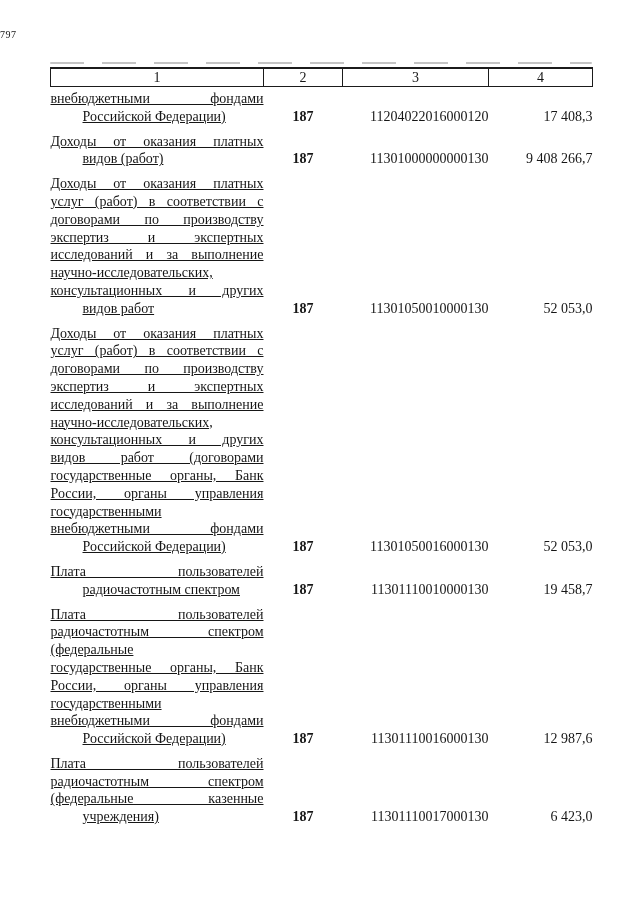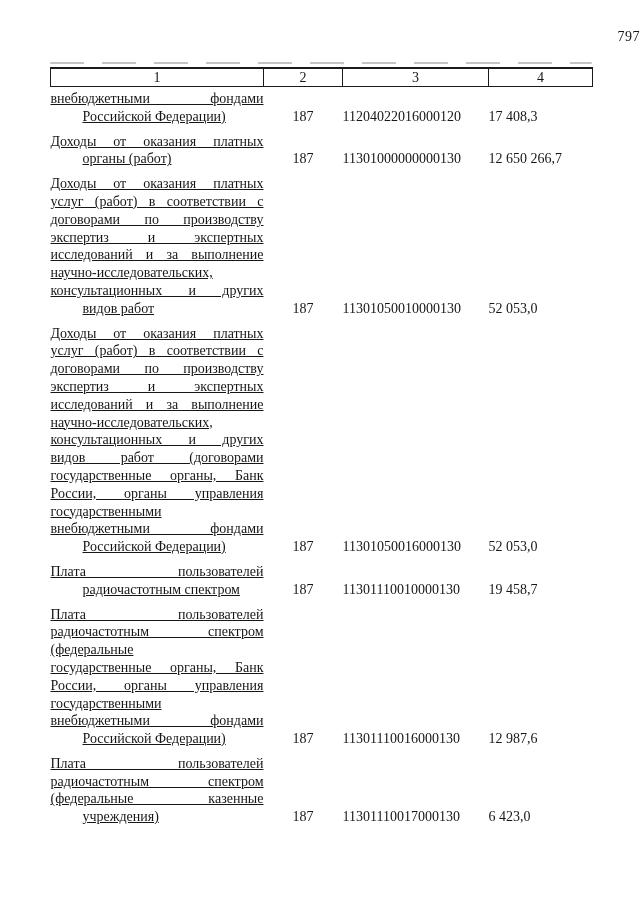--- a/index.html
+++ b/index.html
@@ -15,22 +15,22 @@
     background: #ffffff;
     overflow: hidden;
     font-family: "Liberation Serif", "DejaVu Serif", serif;
     color: #161616;
   }
   .page-number {
     position: absolute;
     top: 29px;
     left: 0;
     width: 100%;
-    text-align: right;
-    font-size: 14px;
+    text-align: left;
+    font-size: 10px;
     letter-spacing: 0.5px;
   }
   
   .scan-smudge {
     position: absolute;
     top: 62px;
     left: 50px;
     width: 542px;
     height: 2px;
     background: repeating-linear-gradient(
@@ -75,23 +75,23 @@
   td.desc .line {
     text-align: justify;
     text-align-last: justify;
     white-space: nowrap;
     line-height: 17.8px;
   }
   td.desc .line.last {
     text-align-last: left;
     margin-left: 32px;
   }
-  td.admin  { text-align: center; }
-  td.code   { text-align: left; }
-  td.amount { text-align: left; padding-right: 1px; }
+  td.admin  { text-align: center; font-weight: bold; }
+  td.code   { text-align: right; }
+  td.amount { text-align: right; padding-right: 1px; }
 </style>
 </head>
 <body>
 
 <div class="page">
 
   <div class="page-number">797</div>
 
   <div class="scan-smudge"></div>
 
@@ -116,25 +116,25 @@
             <div class="line">внебюджетными фондами</div>
             <div class="line last">Российской Федерации)</div>
           </td>
           <td class="admin">187</td>
           <td class="code">11204022016000120</td>
           <td class="amount">17 408,3</td>
         </tr>
         <tr>
           <td class="desc">
             <div class="line">Доходы от оказания платных</div>
-            <div class="line last">органы (работ)</div>
+            <div class="line last">видов (работ)</div>
           </td>
           <td class="admin">187</td>
           <td class="code">11301000000000130</td>
-          <td class="amount">12 650 266,7</td>
+          <td class="amount">9 408 266,7</td>
         </tr>
         <tr>
           <td class="desc">
             <div class="line">Доходы от оказания платных</div>
             <div class="line">услуг (работ) в соответствии с</div>
             <div class="line">договорами по производству</div>
             <div class="line">экспертиз и экспертных</div>
             <div class="line">исследований и за выполнение</div>
             <div class="line">научно-исследовательских,</div>
             <div class="line">консультационных и других</div>

